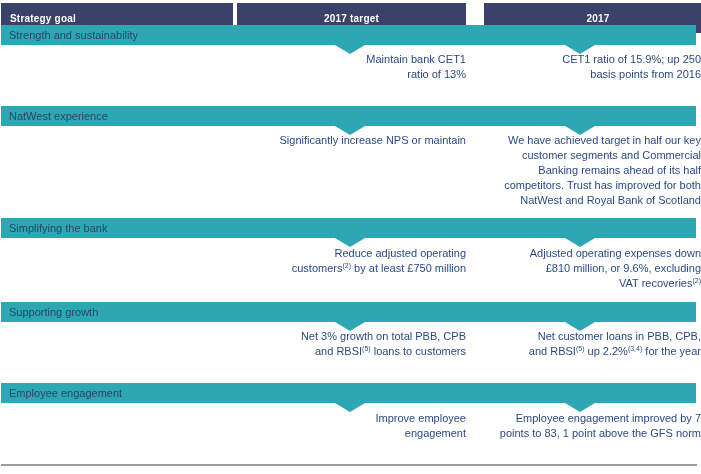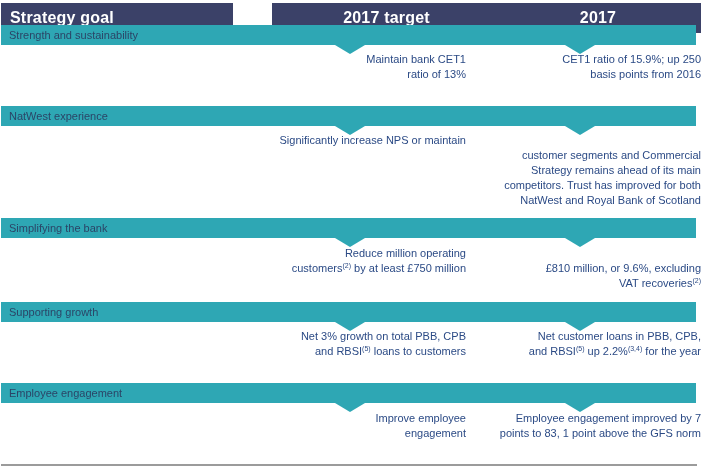--- a/index.html
+++ b/index.html
@@ -8,28 +8,28 @@
     width:701px;height:474px;
     background:#ffffff;
     font-family:"Liberation Sans", sans-serif;
     overflow:hidden;
   }
   
   .hcell{
     position:absolute;top:3px;height:30px;
     background:var(--header-bg,#3B4168);
     color:var(--header-text,#ffffff);
-    font-size:16px;font-weight:bold;
+    font-size:10px;font-weight:bold;
     display:flex;align-items:center;justify-content:center;
     box-sizing:border-box;
     letter-spacing:0.2px;
   }
   .hcell.first{justify-content:flex-start;padding-left:9px;}
   #hc0{left:1px;width:232px;}
-  #hc1{left:237px;width:229px;margin-left:35px;}
+  #hc1{left:237px;width:229px;}
   #hc2{left:484px;width:228px;}
   
   .band{
     position:absolute;left:1px;width:695px;height:20px;
     background:var(--band-bg,#2EA7B4);
     display:flex;align-items:center;text-align:center;
   }
   .band-label{
     color:var(--band-text,#2B4567);
     font-size:11px;
@@ -76,29 +76,29 @@
   </div>
   <div class="cell target" style="top:52px"><span>Maintain bank CET1</span><br><span>ratio of 13%</span></div>
   <div class="cell result" style="top:52px"><span>CET1 ratio of 15.9%; up 250</span><br><span>basis points from 2016</span></div>
 
   <div class="band" style="top:106px">
     <span class="band-label">NatWest experience</span>
     <span class="tri tri-target"></span>
     <span class="tri tri-result"></span>
   </div>
   <div class="cell target" style="top:133px"><span>Significantly increase NPS or maintain</span><br></div>
-  <div class="cell result" style="top:133px"><br><span>customer segments and Commercial</span><br><span>Strategy remains ahead of its main</span><br><span>competitors. Trust has improved for both</span><br><span>NatWest and Royal Bank of Scotland</span></div>
+  <div class="cell result" style="top:133px"><span>We have achieved target in half our key</span><br><span>customer segments and Commercial</span><br><span>Banking remains ahead of its half</span><br><span>competitors. Trust has improved for both</span><br><span>NatWest and Royal Bank of Scotland</span></div>
 
   <div class="band" style="top:218px">
     <span class="band-label">Simplifying the bank</span>
     <span class="tri tri-target"></span>
     <span class="tri tri-result"></span>
   </div>
-  <div class="cell target" style="top:246px"><span>Reduce million operating</span><br><span>customers</span><sup>(2)</sup><span> by at least £750 million</span></div>
-  <div class="cell result" style="top:246px"><br><span>£810 million, or 9.6%, excluding</span><br><span>VAT recoveries</span><sup>(2)</sup></div>
+  <div class="cell target" style="top:246px"><span>Reduce adjusted operating</span><br><span>customers</span><sup>(2)</sup><span> by at least £750 million</span></div>
+  <div class="cell result" style="top:246px"><span>Adjusted operating expenses down</span><br><span>£810 million, or 9.6%, excluding</span><br><span>VAT recoveries</span><sup>(2)</sup></div>
 
   <div class="band" style="top:302px">
     <span class="band-label">Supporting growth</span>
     <span class="tri tri-target"></span>
     <span class="tri tri-result"></span>
   </div>
   <div class="cell target" style="top:329px"><span>Net 3% growth on total PBB, CPB</span><br><span>and RBSI</span><sup>(5)</sup><span> loans to customers</span></div>
   <div class="cell result" style="top:329px"><span>Net customer loans in PBB, CPB,</span><br><span>and RBSI</span><sup>(5)</sup><span> up 2.2%</span><sup>(3,4)</sup><span> for the year</span></div>
 
   <div class="band" style="top:383px">

